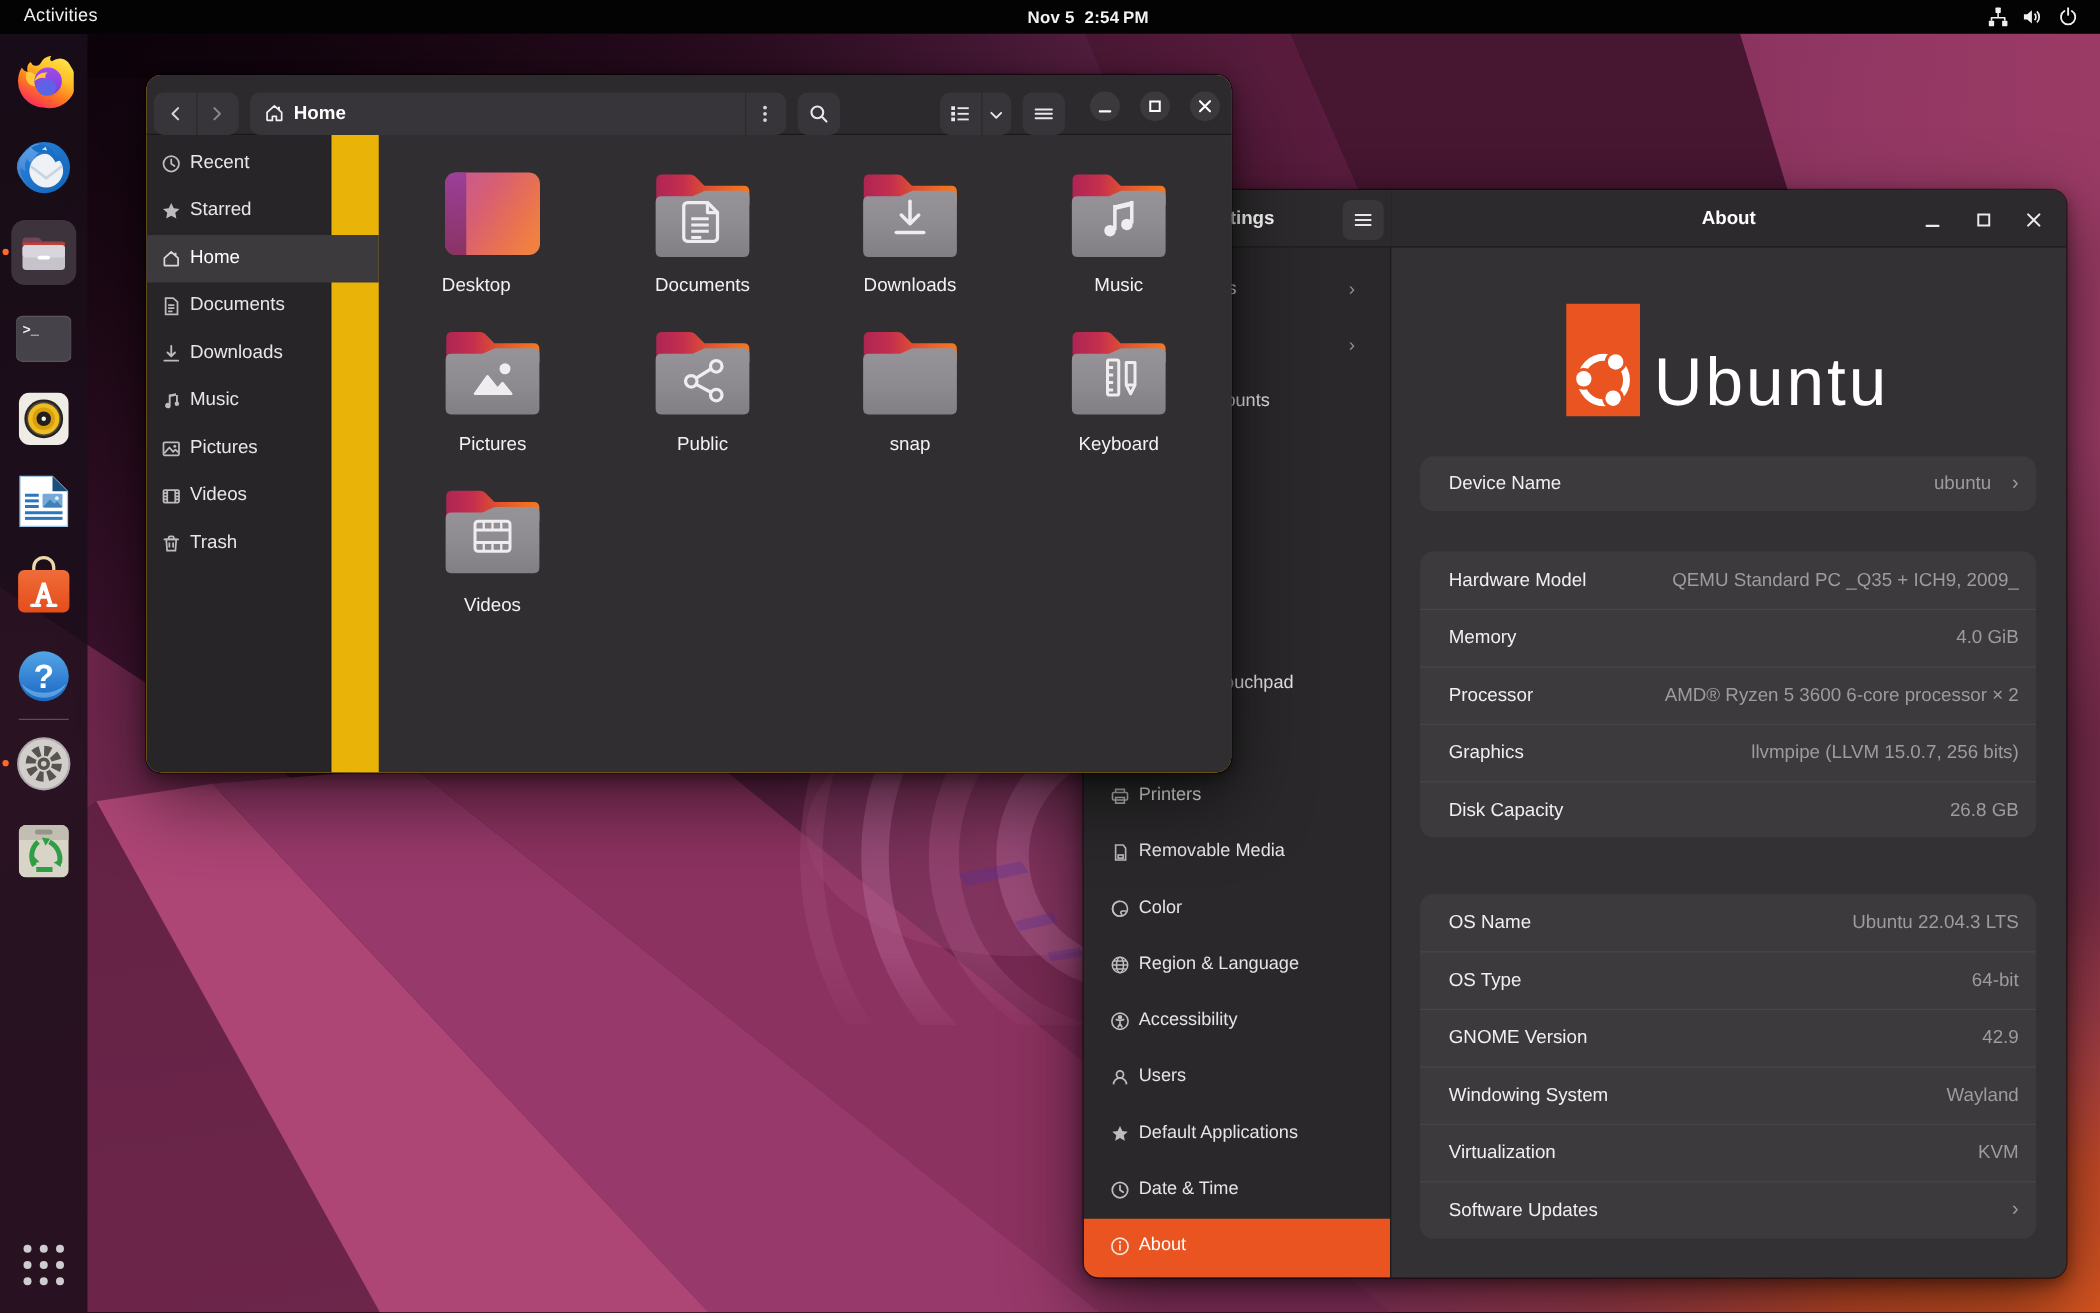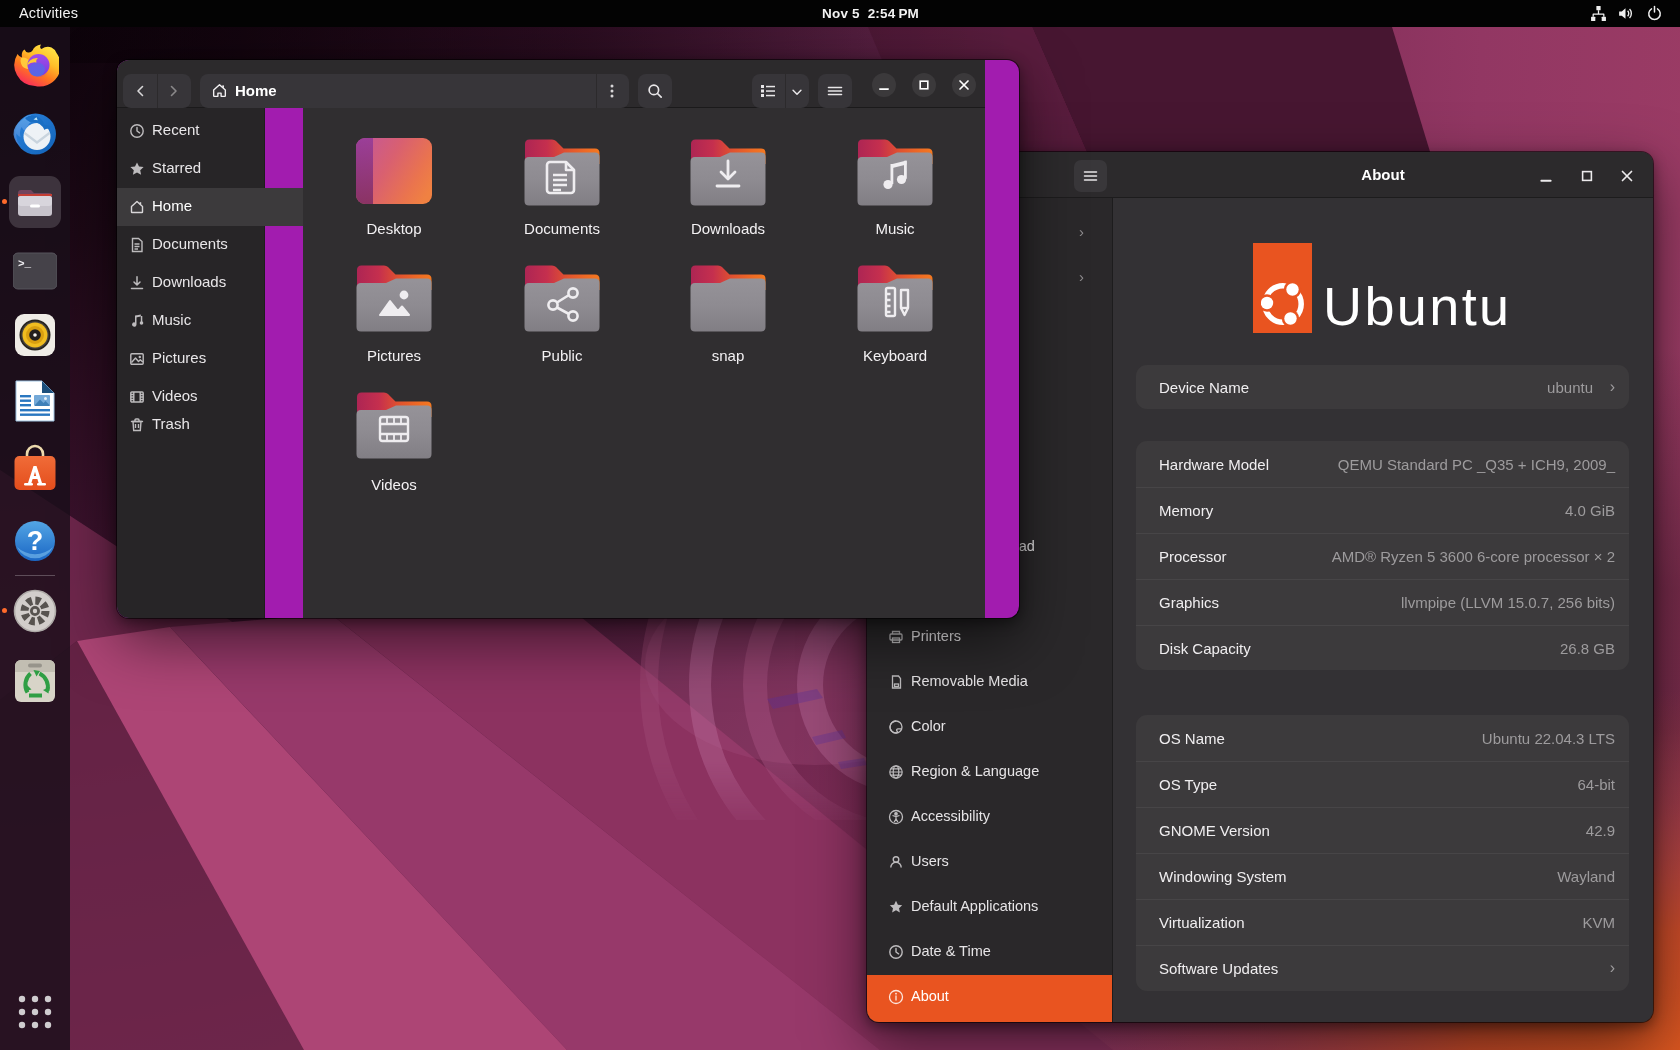--- a/index.html
+++ b/index.html
@@ -8,21 +8,21 @@
   #topbar{position:absolute;left:0;top:0;width:1680px;height:27px;background:#030303;color:#f2f2f2;
     font-size:13.5px;z-index:50;}
   #topbar .act{position:absolute;left:19px;top:5px;font-size:14.5px;letter-spacing:0.2px;}
   #topbar .clock{position:absolute;left:822px;top:6px;font-weight:700;letter-spacing:.2px;}
   #dock{position:absolute;left:0;top:27px;width:70px;height:1023px;background:rgba(26,15,26,0.82);z-index:40;}
   .dicon{position:absolute;left:11px;width:48px;height:48px;}
   .dot{position:absolute;left:2px;width:5px;height:5px;border-radius:50%;background:#ff6a2b;}
   
   .win{position:absolute;border-radius:12px;box-shadow:0 22px 60px rgba(0,0,0,.55),0 4px 14px rgba(0,0,0,.45),0 0 0 1px rgba(0,0,0,.55);}
   
-  #fwin{left:117px;top:60px;width:868px;height:558px;background:#a21caf;z-index:20;overflow:hidden;padding-left:34px;}
+  #fwin{left:117px;top:60px;width:868px;height:558px;background:#eab308;z-index:20;overflow:hidden;}
   #fhead{position:absolute;left:0;top:0;width:868px;height:48px;background:#2c2a2c;border-bottom:1px solid #1b1a1b;box-sizing:border-box;}
   .hbtn{position:absolute;top:14px;height:34px;background:#373539;border-radius:8px;}
   #fside{position:absolute;left:0;top:48px;width:148px;height:510px;background:#272527;border-right:1px solid #1e1d1e;box-sizing:border-box;}
   .srow{position:absolute;left:0;width:186px;height:38px;color:#e8e6e8;font-size:15px;}
   .srow .lbl{position:absolute;left:35px;top:9px;}
   .srow svg{position:absolute;left:12px;top:11px;opacity:.85}
   #fmain{position:absolute;left:186px;top:48px;width:682px;height:510px;background:#302e30;}
   .tlabel{position:absolute;color:#f3f1f3;font-size:15px;text-align:center;width:120px;}
   
   #swin{left:867px;top:152px;width:786px;height:870px;background:#333134;z-index:10;overflow:hidden;}
@@ -506,21 +506,21 @@
           </svg>
           <span class="lbl">Pictures</span>
         </div>
     <div class="srow" style="top:270px;">
           <svg width="16" height="16" viewBox="0 0 16 16" fill="none" stroke="#d8d6d8" stroke-width="1.4">
             <rect x="1.8" y="3" width="12.4" height="10" rx="1"></rect>
             <path d="M4.8 3v10M11.2 3v10M1.8 5.5h3M1.8 8h3M1.8 10.5h3M11.2 5.5h3M11.2 8h3M11.2 10.5h3"></path>
           </svg>
           <span class="lbl">Videos</span>
         </div>
-    <div class="srow" style="top:298px;">
+    <div class="srow" style="top:308px;">
           <svg width="16" height="16" viewBox="0 0 16 16" fill="none" stroke="#d8d6d8" stroke-width="1.4">
             <path d="M4 4.5h8l-.7 9h-6.6z"></path>
             <path d="M2.5 4.5h11M6 4.5V3a1 1 0 0 1 1-1h2a1 1 0 0 1 1 1v1.5" stroke-linecap="round"></path>
             <path d="M6.5 7v4M9.5 7v4"></path>
           </svg>
           <span class="lbl">Trash</span>
         </div>
   </div>
   <div id="fmain">
     <svg width="0" height="0" style="position:absolute">
@@ -617,21 +617,21 @@
           </svg></div>
 
     <div class="tile" style="left:49px;top:279px;"><svg width="84" height="74">
             <use href="#folder"></use>
             <g fill="none" stroke="#efedf0" stroke-width="2.4">
               <rect x="28" y="30" width="28" height="24" rx="2.5"></rect>
               <path d="M28,37 h28M28,47 h28"></path>
               <path d="M35,30 v7M42,30 v7M49,30 v7M35,47 v7M42,47 v7M49,47 v7" stroke-width="1.8"></path>
             </g>
           </svg></div>
-    <div class="tlabel" style="left:31px;top:112px;">Desktop</div>
+    <div class="tlabel" style="left:18px;top:112px;">Desktop</div>
     <div class="tlabel" style="left:199px;top:112px;">Documents</div>
     <div class="tlabel" style="left:365px;top:112px;">Downloads</div>
     <div class="tlabel" style="left:532px;top:112px;">Music</div>
     <div class="tlabel" style="left:31px;top:239px;">Pictures</div>
     <div class="tlabel" style="left:199px;top:239px;">Public</div>
     <div class="tlabel" style="left:365px;top:239px;">snap</div>
     <div class="tlabel" style="left:532px;top:239px;">Keyboard</div>
     <div class="tlabel" style="left:31px;top:368px;">Videos</div>
   </div>
 </div>

